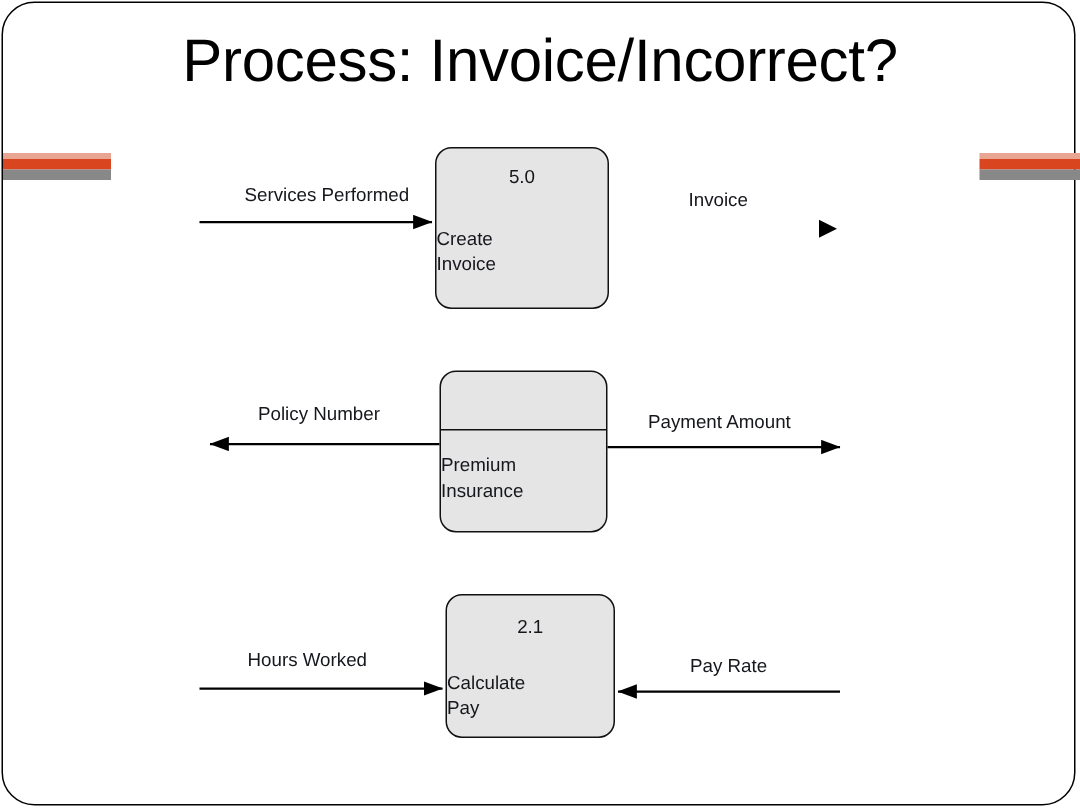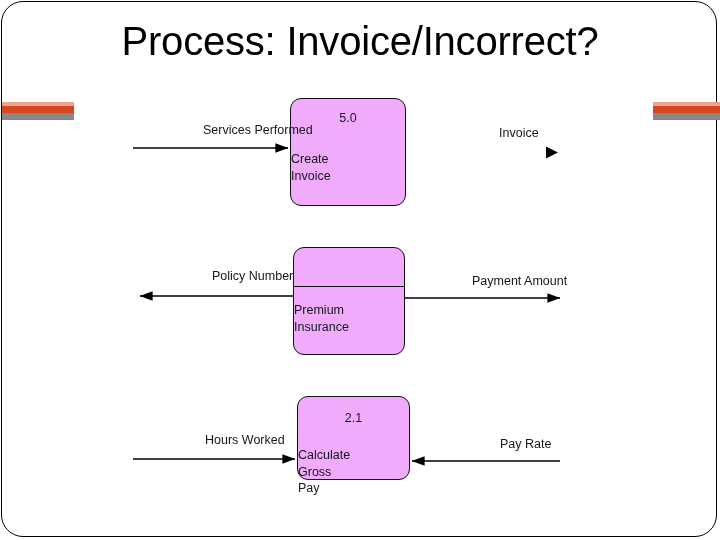--- a/index.html
+++ b/index.html
@@ -83,21 +83,21 @@
     top: 0;
     width: 720px;
     height: 540px;
   }
 
   
   .process-box {
     position: absolute;
     border: 1.2px solid #111111;
     border-radius: 11px;
-    background: #f0abfc;
+    background: #e5e5e5;
     box-sizing: border-box;
   }
   .box-number {
     position: absolute;
     left: 0;
     width: 100%;
     text-align: center;
     font-size: 12.5px;
     color: #15171c;
     font-family: "Liberation Sans", sans-serif;
@@ -119,21 +119,20 @@
     font-family: "Liberation Sans", sans-serif;
   }
 
   
   .flow-label {
     position: absolute;
     font-size: 12.5px;
     color: #15171c;
     white-space: nowrap;
     font-family: "Liberation Sans", sans-serif;
-    margin-left: 40px;
   }
 </style>
 </head>
 <body>
 
 <div id="slide">
 
   <div id="slide-frame"></div>
 
   <div id="slide-title">Process: Invoice/Incorrect?</div>
@@ -168,25 +167,24 @@
     <div class="box-label" style="top:54px;">
       <div>Premium</div>
       <div>Insurance</div>
     </div>
   </div>
 
   <div class="flow-label" style="left:172px; top:269px;">Policy Number</div>
 
   <div class="flow-label" style="left:432px; top:274px;">Payment Amount</div>
 
-  <div class="process-box" style="left:297px; top:396px; width:113px; height:84px;">
+  <div class="process-box" style="left:297px; top:396px; width:113px; height:96px;">
     <div class="box-number" style="top:14px;">2.1</div>
     <div class="box-label" style="top:50px;">
       <div>Calculate</div>
-      <div>Gross</div>
       <div>Pay</div>
     </div>
   </div>
 
   <div class="flow-label" style="left:165px; top:433px;">Hours Worked</div>
 
   <div class="flow-label" style="left:460px; top:437px;">Pay Rate</div>
 
   <svg id="diagram-layer" viewBox="0 0 720 540">
     <defs>

